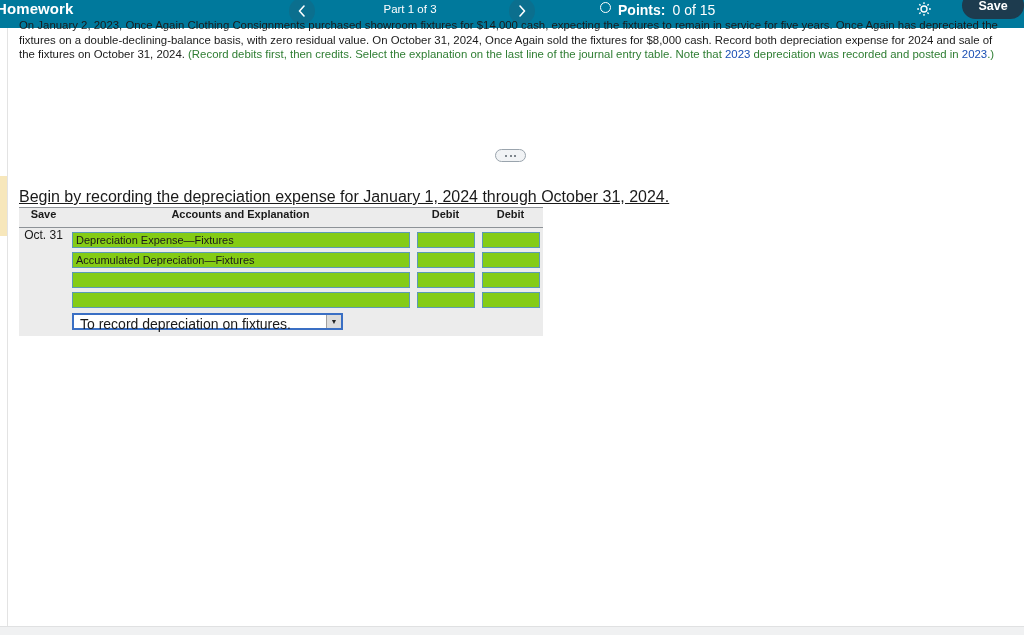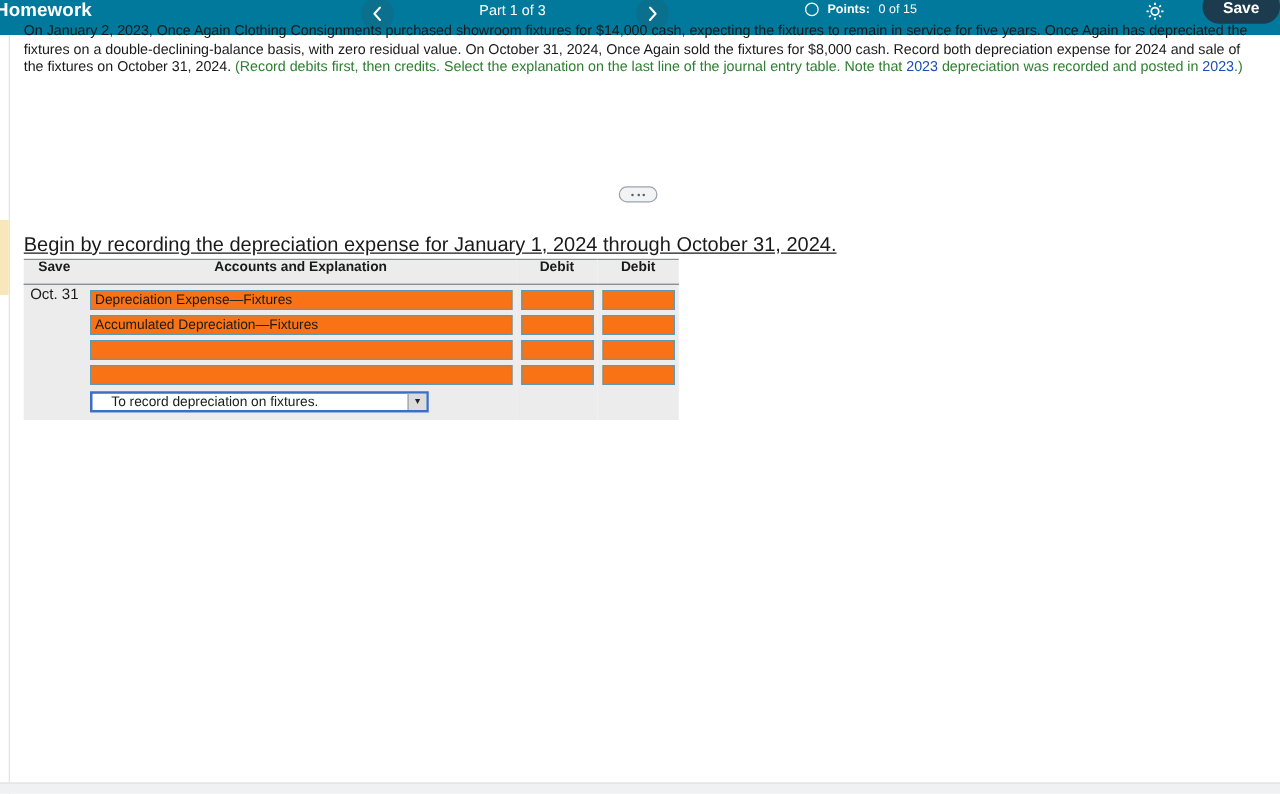--- a/index.html
+++ b/index.html
@@ -40,25 +40,25 @@
   .nav-circle svg { position: absolute; left: 8px; top: 7px; }
   .part-label {
     position: absolute;
     left: 330px; top: 13px;
     width: 160px;
     text-align: center;
     font-size: 11.5px;
   }
   .points-wrap {
     position: absolute;
-    left: 644px; top: 12px;
+    left: 600px; top: 12px;
     display: flex;
     align-items: flex-start;
     gap: 7px;
-    font-size: 10px;
+    font-size: 14px;
     white-space: nowrap;
   }
   .points-circle {
     width: 11px; height: 11px;
     border: 1.6px solid #ffffff;
     border-radius: 50%;
   }
   .points-label { font-weight: bold; }
   .gear-btn {
     position: absolute;
@@ -194,21 +194,21 @@
   }
 
   .cellstack {
     padding: 4px 3px 0 4px;
     display: flex;
     flex-direction: column;
     gap: 4px;
   }
   .fld {
     height: 16px;
-    background: #f97316;
+    background: #84cc16;
     border: 1px solid #5b9bb5;
     font-family: "Liberation Sans", sans-serif;
     font-size: 11px;
     color: #1a1a1a;
     padding: 0 3px;
     line-height: 14px;
     width: 100%;
     outline: none;
   }
   .fld::placeholder { color: transparent; }
@@ -220,22 +220,22 @@
   .explain-select {
     position: relative;
     width: 271px;
     height: 17px;
     background: #ffffff;
     border: 2px solid #3a6fc4;
     cursor: pointer;
   }
   .explain-text {
     position: absolute;
-    left: 15px; top: 1px;
-    font-size: 11px;
+    left: 6px; top: 1px;
+    font-size: 14px;
     color: #1a1a1a;
     white-space: nowrap;
   }
   .explain-arrow {
     position: absolute;
     right: 0px; top: 0px;
     width: 15px; height: 13px;
     background: #dcdcdc;
     border-left: 1px solid #a0a0a0;
     display: flex;

